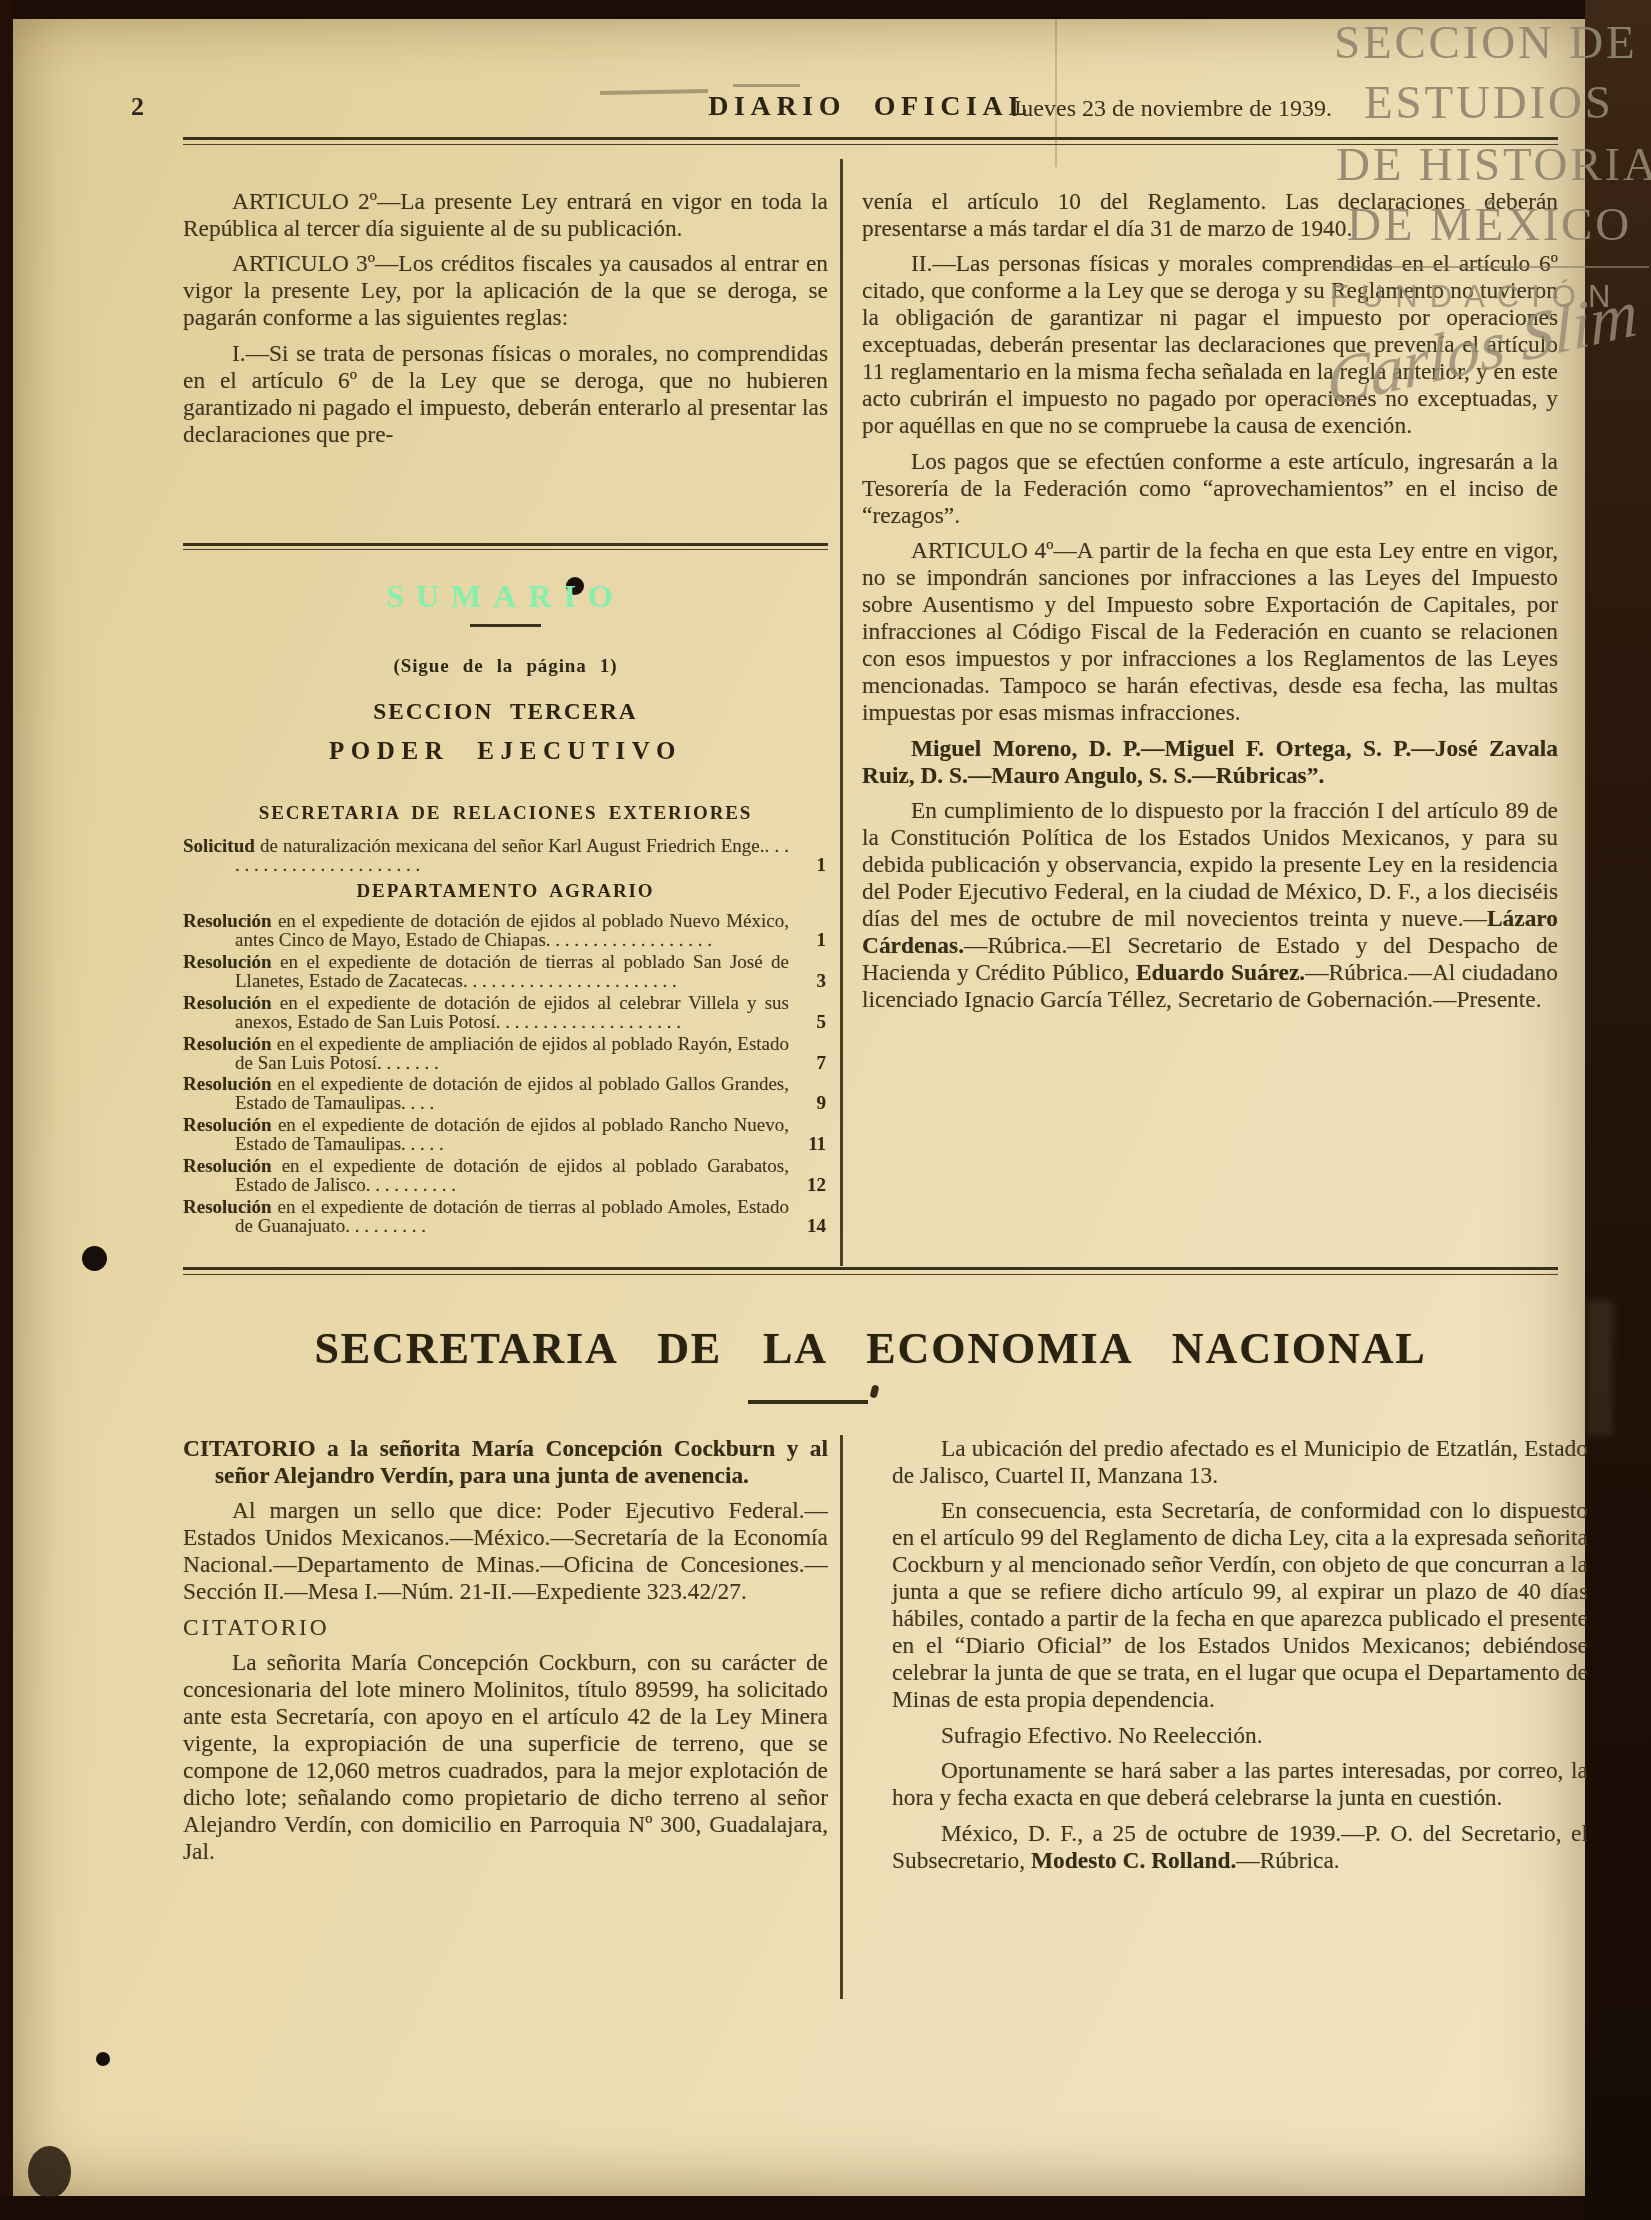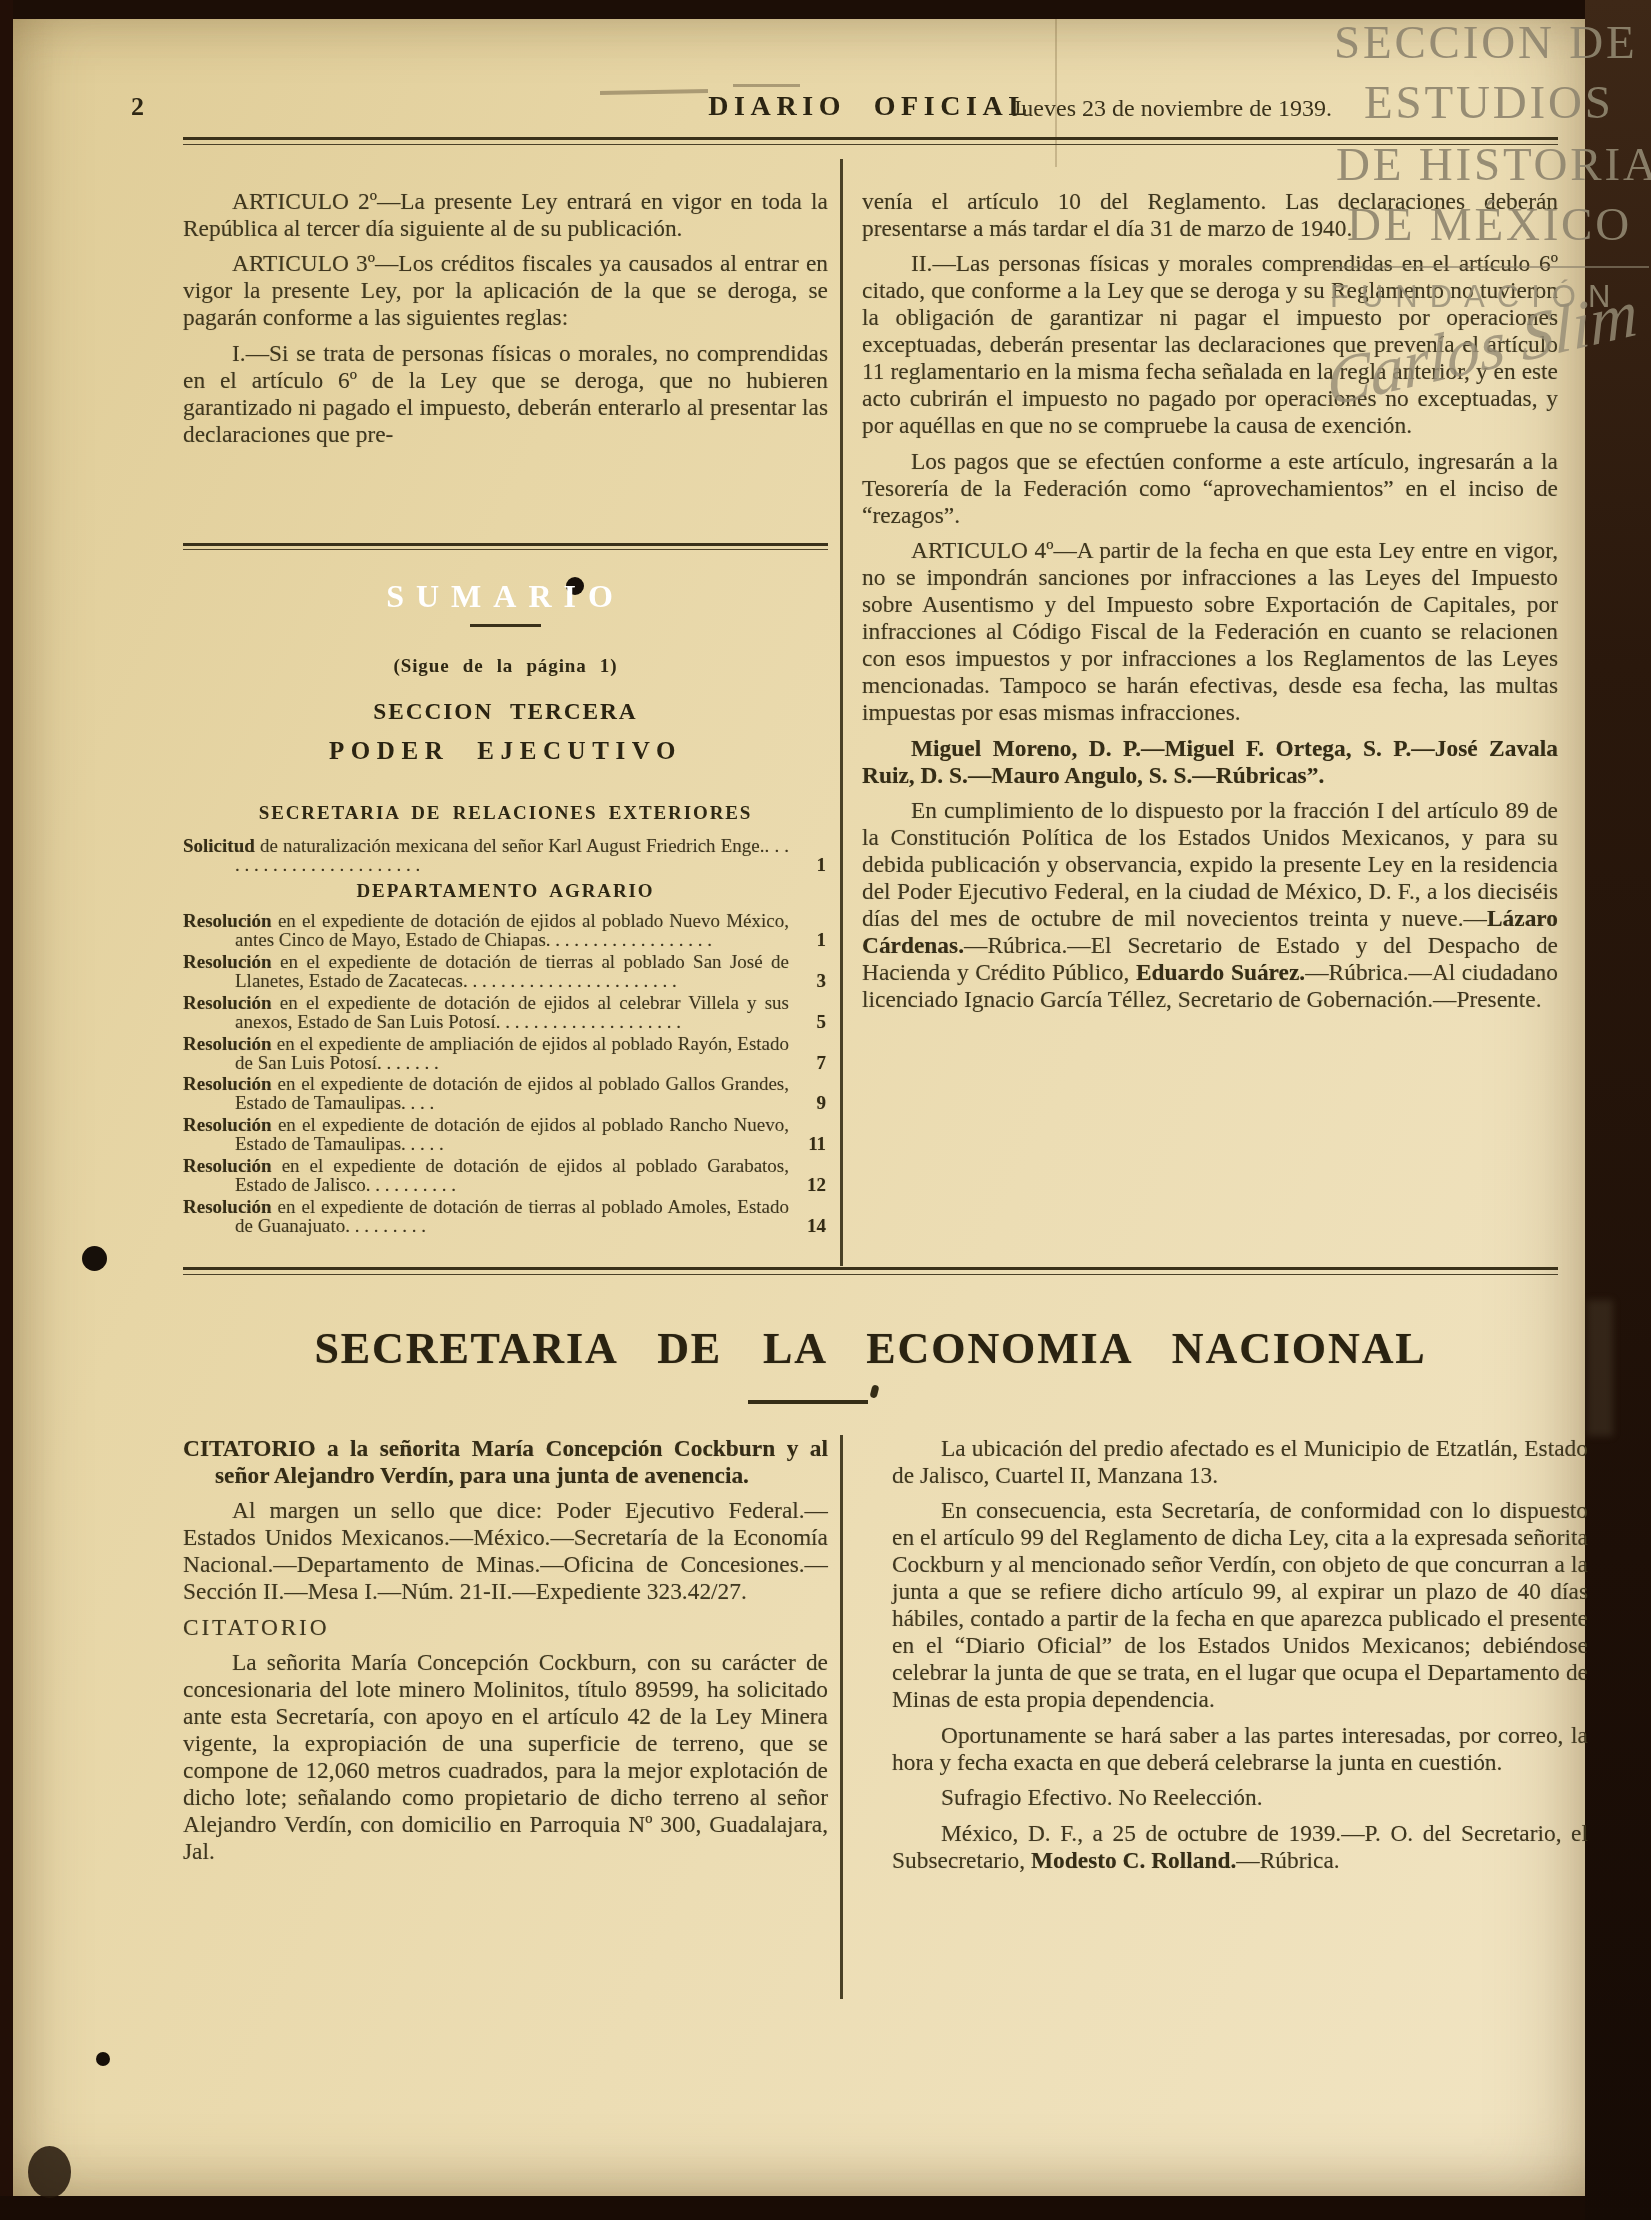--- a/index.html
+++ b/index.html
@@ -46,21 +46,21 @@
   .col-ll{left:183px;top:1435px;width:645px;}
   .col-lr{left:862px;top:1435px;width:696px;margin-left:30px;}
   .hang-bold{font-weight:bold;color:#342c15;padding-left:32px;text-indent:-32px !important;
     text-align:justify;margin-bottom:9.4px;}
   .center-title{text-align:center;text-indent:0 !important;letter-spacing:2.8px;
     word-spacing:7.5px;margin:15px 0 13px;}
   
   .sumario{left:183px;top:543px;width:645px;height:723px;overflow:hidden;}
   .sum-rule{border-top:3.7px solid #3a311a;border-bottom:1.9px solid #4a4028;height:2.8px;margin-bottom:28px;}
   .sum-title{text-align:center;font-weight:bold;font-size:32px;letter-spacing:12px;
-    color:#ffffff;margin:0 0 9.4px;}
+    color:#86efac;margin:0 0 9.4px;}
   .sum-underline{width:71px;height:2.8px;background:#3a311a;margin:0 auto 28px;}
   .sum-sigue{text-align:center;font-weight:bold;font-size:19px;letter-spacing:0.9px;
     word-spacing:7.5px;color:#2f2814;margin:0 0 20.6px;}
   .sum-seccion{text-align:center;font-weight:bold;font-size:23.4px;letter-spacing:1.9px;
     word-spacing:9.4px;color:#2b2412;margin:0 0 12px;}
   .sum-poder{text-align:center;font-weight:bold;font-size:25px;letter-spacing:6.6px;
     word-spacing:15px;color:#2b2412;margin:0 0 37px;}
   .sum-secre{text-align:center;font-weight:bold;font-size:19px;letter-spacing:1.9px;
     word-spacing:4.7px;color:#2f2814;margin:0 0 12px;}
   .sum-depto{text-align:center;font-weight:bold;font-size:19px;letter-spacing:1.9px;
@@ -167,22 +167,22 @@
   <div class="abs body-col col-ll">
     <p class="hang-bold">CITATORIO a la señorita María Concepción Cockburn y al señor Alejandro Verdín, para una junta de avenencia.</p>
     <p>Al margen un sello que dice: Poder Ejecutivo Federal.—Estados Unidos Mexicanos.—México.—Secretaría de la Economía Nacional.—Departamento de Minas.—Oficina de Concesiones.—Sección II.—Mesa I.—Núm. 21-II.—Expediente 323.42/27.</p>
     <p class="center-title">CITATORIO</p>
     <p>La señorita María Concepción Cockburn, con su carácter de concesionaria del lote minero Molinitos, título 89599, ha solicitado ante esta Secretaría, con apoyo en el artículo 42 de la Ley Minera vigente, la expropiación de una superficie de terreno, que se compone de 12,060 metros cuadrados, para la mejor explotación de dicho lote; señalando como propietario de dicho terreno al señor Alejandro Verdín, con domicilio en Parroquia Nº 300, Guadalajara, Jal.</p>
   </div>
 
   <div class="abs body-col col-lr">
     <p>La ubicación del predio afectado es el Municipio de Etzatlán, Estado de Jalisco, Cuartel II, Manzana 13.</p>
     <p>En consecuencia, esta Secretaría, de conformidad con lo dispuesto en el artículo 99 del Reglamento de dicha Ley, cita a la expresada señorita Cockburn y al mencionado señor Verdín, con objeto de que concurran a la junta a que se refiere dicho artículo 99, al expirar un plazo de 40 días hábiles, contado a partir de la fecha en que aparezca publicado el presente en el “Diario Oficial” de los Estados Unidos Mexicanos; debiéndose celebrar la junta de que se trata, en el lugar que ocupa el Departamento de Minas de esta propia dependencia.</p>
+    <p>Sufragio Efectivo. No Reelección.</p>
     <p>Oportunamente se hará saber a las partes interesadas, por correo, la hora y fecha exacta en que deberá celebrarse la junta en cuestión.</p>
-    <p>Sufragio Efectivo. No Reelección.</p>
     <p><span>México, D. F., a 25 de octubre de 1939.—P. O. del Secretario, el Subsecretario, </span><b>Modesto C. Rolland.</b><span>—Rúbrica.</span></p>
   </div>
 
   <div class="wm wm-caps" style="left:1334px;top:15px;">SECCION DE</div>
   <div class="wm wm-caps" style="left:1364px;top:75px;">ESTUDIOS</div>
   <div class="wm wm-caps" style="left:1336px;top:137px;">DE HISTORIA</div>
   <div class="wm wm-caps" style="left:1347px;top:197px;">DE MÉXICO</div>
   <div class="wm-rule"></div>
   <div class="wm wm-fund">FUNDACIÓN</div>
   <div class="wm wm-script">Carlos Slim</div>

